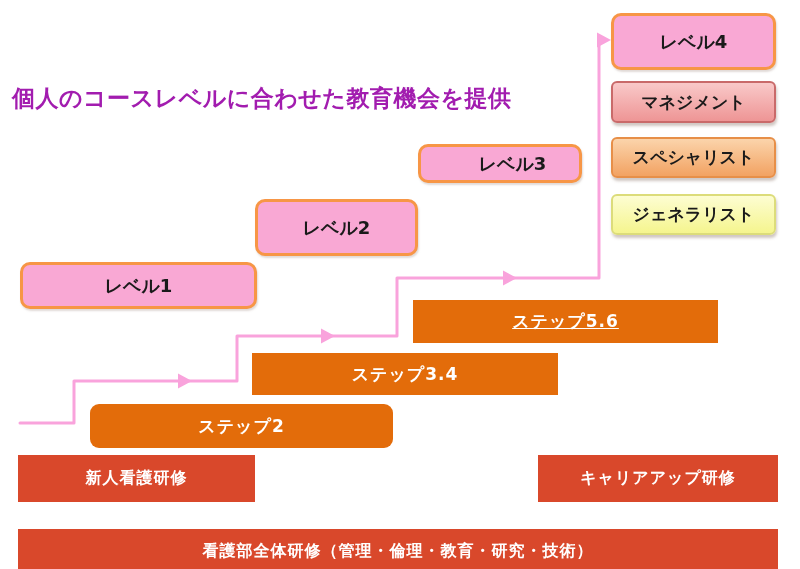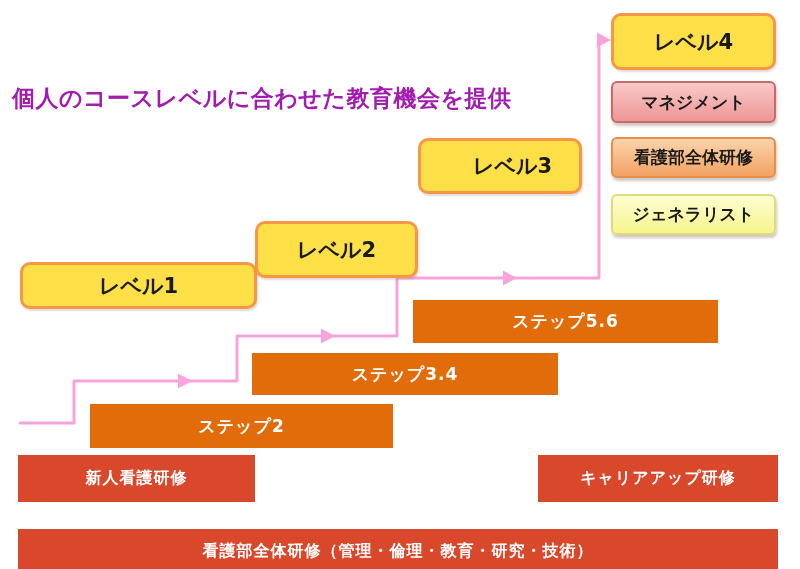--- a/index.html
+++ b/index.html
@@ -7,47 +7,47 @@
     position:relative;width:800px;height:569px;background:#ffffff;overflow:hidden;
     font-family:"DejaVu Sans","Liberation Sans",sans-serif;
   }
   .title{
     position:absolute;left:12px;top:83px;margin:0;
     font-size:23px;font-weight:600;color:#a21caf;letter-spacing:.5px;white-space:nowrap;
   }
   .box{position:absolute;display:flex;align-items:center;justify-content:center;box-sizing:border-box;}
   
   .level{
-    background:#fde047;border:3px solid #f79646;border-radius:10px;
-    font-size:21px;font-weight:bold;color:#1a1a1a;
+    background:#f9a8d4;border:3px solid #f79646;border-radius:10px;
+    font-size:18px;font-weight:bold;color:#1a1a1a;
     box-shadow:1px 2px 2px rgba(170,150,140,.35);
   }
   .level1{left:20px;top:262px;width:237px;height:47px;}
-  .level2{left:255px;top:221px;width:163px;height:57px;}
-  .level3{left:418px;top:138px;width:164px;height:56px;padding-left:25px;}
+  .level2{left:255px;top:199px;width:163px;height:57px;}
+  .level3{left:418px;top:144px;width:164px;height:39px;padding-left:25px;}
   .level4{left:611px;top:13px;width:165px;height:57px;}
   
   .role{
     border-radius:6px;font-size:17px;font-weight:bold;color:#1a1a1a;
     box-shadow:1px 3px 3px rgba(150,130,120,.45);
   }
   .role-management{left:611px;top:81px;width:165px;height:42px;
     background:linear-gradient(#f9c9c9,#ee9595);border:2px solid #c96a6a;}
   .role-specialist{left:611px;top:137px;width:165px;height:41px;
     background:linear-gradient(#fbd4ab,#f2a262);border:2px solid #e78f48;}
   .role-generalist{left:611px;top:194px;width:165px;height:41px;
     background:linear-gradient(#fdfdd2,#f5f58e);border:2px solid #dcdc7a;}
   
   .step{
     background:#e36c0a;color:#ffffff;font-size:17px;font-weight:bold;letter-spacing:1px;
   }
   .step7{left:611px;top:248px;width:165px;height:45px;box-shadow:1px 3px 3px rgba(150,130,120,.45);}
-  .step56{left:413px;top:300px;width:305px;height:43px;}
+  .step56{left:413px;top:300px;width:305px;height:43px;text-decoration:underline;}
   .step34{left:252px;top:353px;width:306px;height:42px;}
-  .step2{left:90px;top:404px;width:303px;height:44px;}
+  .step2{left:90px;top:404px;width:303px;height:44px;border-radius:9px;}
   
   .training{
     background:#d9482b;color:#ffffff;font-size:16px;font-weight:bold;letter-spacing:1px;font-family:Liberation Mono, monospace;
   }
   .training-new{left:18px;top:455px;width:237px;height:47px;}
   .training-career{left:538px;top:455px;width:240px;height:47px;}
   .training-all{left:18px;top:529px;width:760px;height:44px;}
   .arrow-svg{position:absolute;left:0;top:0;width:800px;height:569px;pointer-events:none;}
 </style>
 </head>
@@ -64,21 +64,21 @@
   </svg>
 
   <h1 class="title">個人のコースレベルに合わせた教育機会を提供</h1>
 
   <div class="box level level1">レベル1</div>
   <div class="box level level2">レベル2</div>
   <div class="box level level3">レベル3</div>
   <div class="box level level4">レベル4</div>
 
   <div class="box role role-management">マネジメント</div>
-  <div class="box role role-specialist">看護部全体研修</div>
+  <div class="box role role-specialist">スペシャリスト</div>
   <div class="box role role-generalist">ジェネラリスト</div>
 
   <div class="box step step56">ステップ5.6</div>
   <div class="box step step34">ステップ3.4</div>
   <div class="box step step2">ステップ2</div>
 
   <div class="box training training-new">新人看護研修</div>
   <div class="box training training-career">キャリアアップ研修</div>
   <div class="box training training-all">看護部全体研修（管理・倫理・教育・研究・技術）</div>
 

